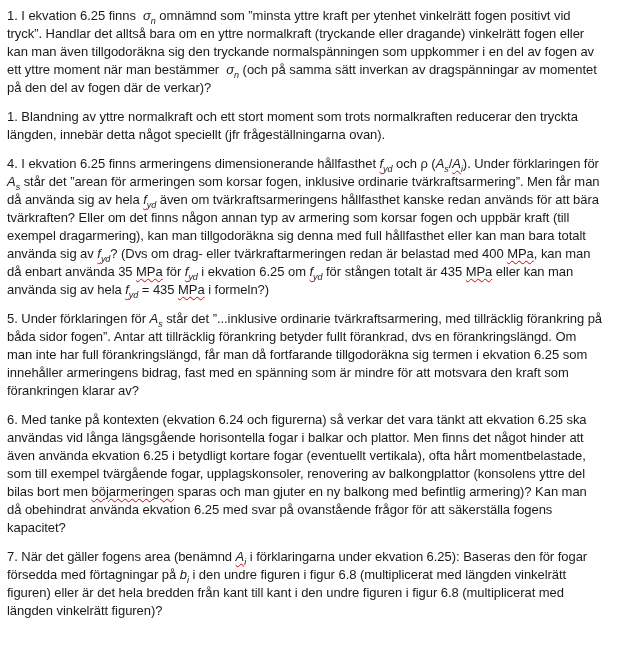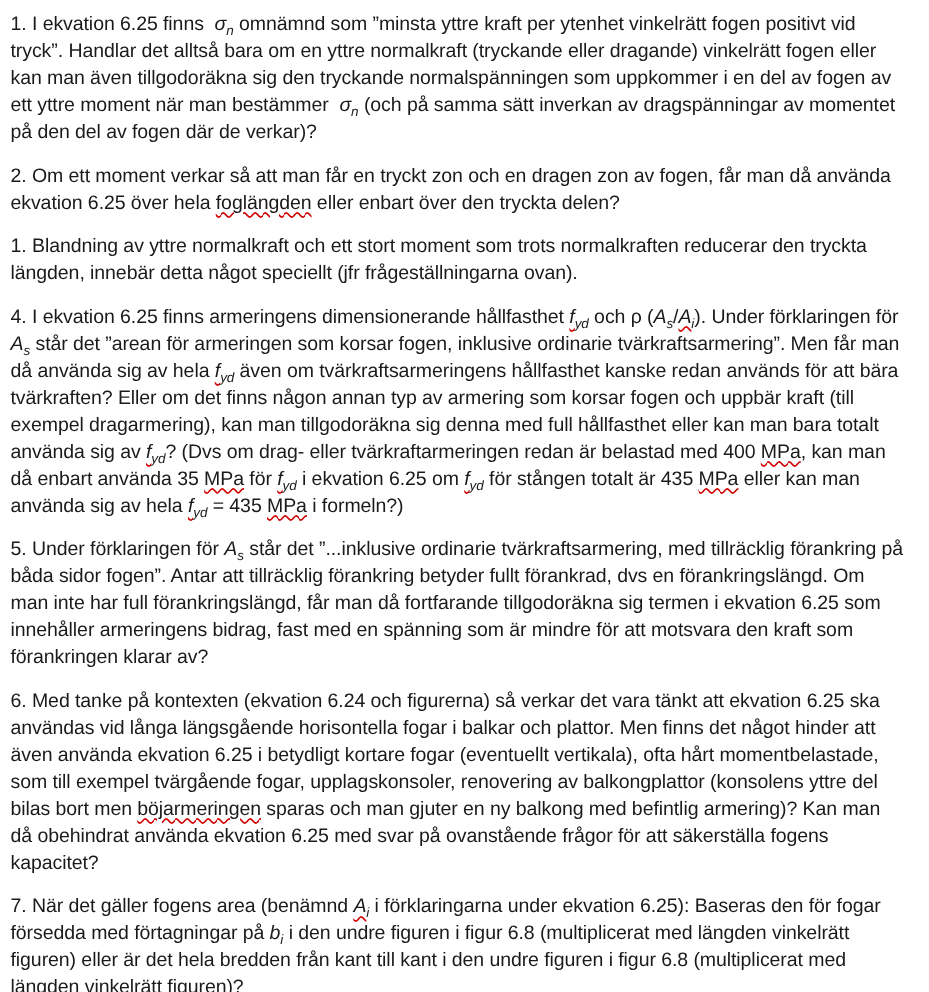--- a/index.html
+++ b/index.html
@@ -43,20 +43,19 @@
     text-decoration-thickness: 1px;
     text-underline-offset: 2px;
   }
 </style>
 </head>
 <body>
 
 <div class="page">
   <div>
       <p class="para"><span>1. I ekvation 6.25 finns  </span><span class="mathvar"><span>σ</span><sub>n</sub></span><span> omnämnd som ”minsta yttre kraft per ytenhet vinkelrätt fogen positivt vid tryck”. Handlar det alltså bara om en yttre normalkraft (tryckande eller dragande) vinkelrätt fogen eller kan man även tillgodoräkna sig den tryckande normalspänningen som uppkommer i en del av fogen av ett yttre moment när man bestämmer  </span><span class="mathvar"><span>σ</span><sub>n</sub></span><span> (och på samma sätt inverkan av dragspänningar av momentet på den del av fogen där de verkar)?</span></p>
-      <p class="para"><span>2. Om ett moment verkar så att man får en tryckt zon och en dragen zon av fogen, får man då använda ekvation 6.25 över hela </span><span class="sq">foglängden</span><span> eller enbart över den tryckta delen?</span></p>
       <p class="para"><span>1. Blandning av yttre normalkraft och ett stort moment som trots normalkraften reducerar den tryckta längden, innebär detta något speciellt (jfr frågeställningarna ovan).</span></p>
       <p class="para"><span>4. I ekvation 6.25 finns armeringens dimensionerande hållfasthet </span><span class="mathvar sq"><span>f</span><sub>yd</sub></span><span> och ρ (</span><span class="mathvar"><span>A</span><sub>s</sub></span><span>/</span><span class="mathvar sq"><span>A</span><sub>i</sub></span><span>). Under förklaringen för </span><span class="mathvar"><span>A</span><sub>s</sub></span><span> står det ”arean för armeringen som korsar fogen, inklusive ordinarie tvärkraftsarmering”. Men får man då använda sig av hela </span><span class="mathvar sq"><span>f</span><sub>yd</sub></span><span> även om tvärkraftsarmeringens hållfasthet kanske redan används för att bära tvärkraften? Eller om det finns någon annan typ av armering som korsar fogen och uppbär kraft (till exempel dragarmering), kan man tillgodoräkna sig denna med full hållfasthet eller kan man bara totalt använda sig av </span><span class="mathvar sq"><span>f</span><sub>yd</sub></span><span>? (Dvs om drag- eller tvärkraftarmeringen redan är belastad med 400 </span><span class="sq">MPa</span><span>, kan man då enbart använda 35 </span><span class="sq">MPa</span><span> för </span><span class="mathvar sq"><span>f</span><sub>yd</sub></span><span> i ekvation 6.25 om </span><span class="mathvar sq"><span>f</span><sub>yd</sub></span><span> för stången totalt är 435 </span><span class="sq">MPa</span><span> eller kan man använda sig av hela </span><span class="mathvar sq"><span>f</span><sub>yd</sub></span><span> = 435 </span><span class="sq">MPa</span><span> i formeln?)</span></p>
       <p class="para"><span>5. Under förklaringen för </span><span class="mathvar"><span>A</span><sub>s</sub></span><span> står det ”...inklusive ordinarie tvärkraftsarmering, med tillräcklig förankring på båda sidor fogen”. Antar att tillräcklig förankring betyder fullt förankrad, dvs en förankringslängd. Om man inte har full förankringslängd, får man då fortfarande tillgodoräkna sig termen i ekvation 6.25 som innehåller armeringens bidrag, fast med en spänning som är mindre för att motsvara den kraft som förankringen klarar av?</span></p>
       <p class="para"><span>6. Med tanke på kontexten (ekvation 6.24 och figurerna) så verkar det vara tänkt att ekvation 6.25 ska användas vid långa längsgående horisontella fogar i balkar och plattor. Men finns det något hinder att även använda ekvation 6.25 i betydligt kortare fogar (eventuellt vertikala), ofta hårt momentbelastade, som till exempel tvärgående fogar, upplagskonsoler, renovering av balkongplattor (konsolens yttre del bilas bort men </span><span class="sq">böjarmeringen</span><span> sparas och man gjuter en ny balkong med befintlig armering)? Kan man då obehindrat använda ekvation 6.25 med svar på ovanstående frågor för att säkerställa fogens kapacitet?</span></p>
       <p class="para"><span>7. När det gäller fogens area (benämnd </span><span class="mathvar sq"><span>A</span><sub>i</sub></span><span> i förklaringarna under ekvation 6.25): Baseras den för fogar försedda med förtagningar på </span><span class="mathvar"><span>b</span><sub>i</sub></span><span> i den undre figuren i figur 6.8 (multiplicerat med längden vinkelrätt figuren) eller är det hela bredden från kant till kant i den undre figuren i figur 6.8 (multiplicerat med längden vinkelrätt figuren)?</span></p>
     </div>
 </div>
 
 </body></html>

